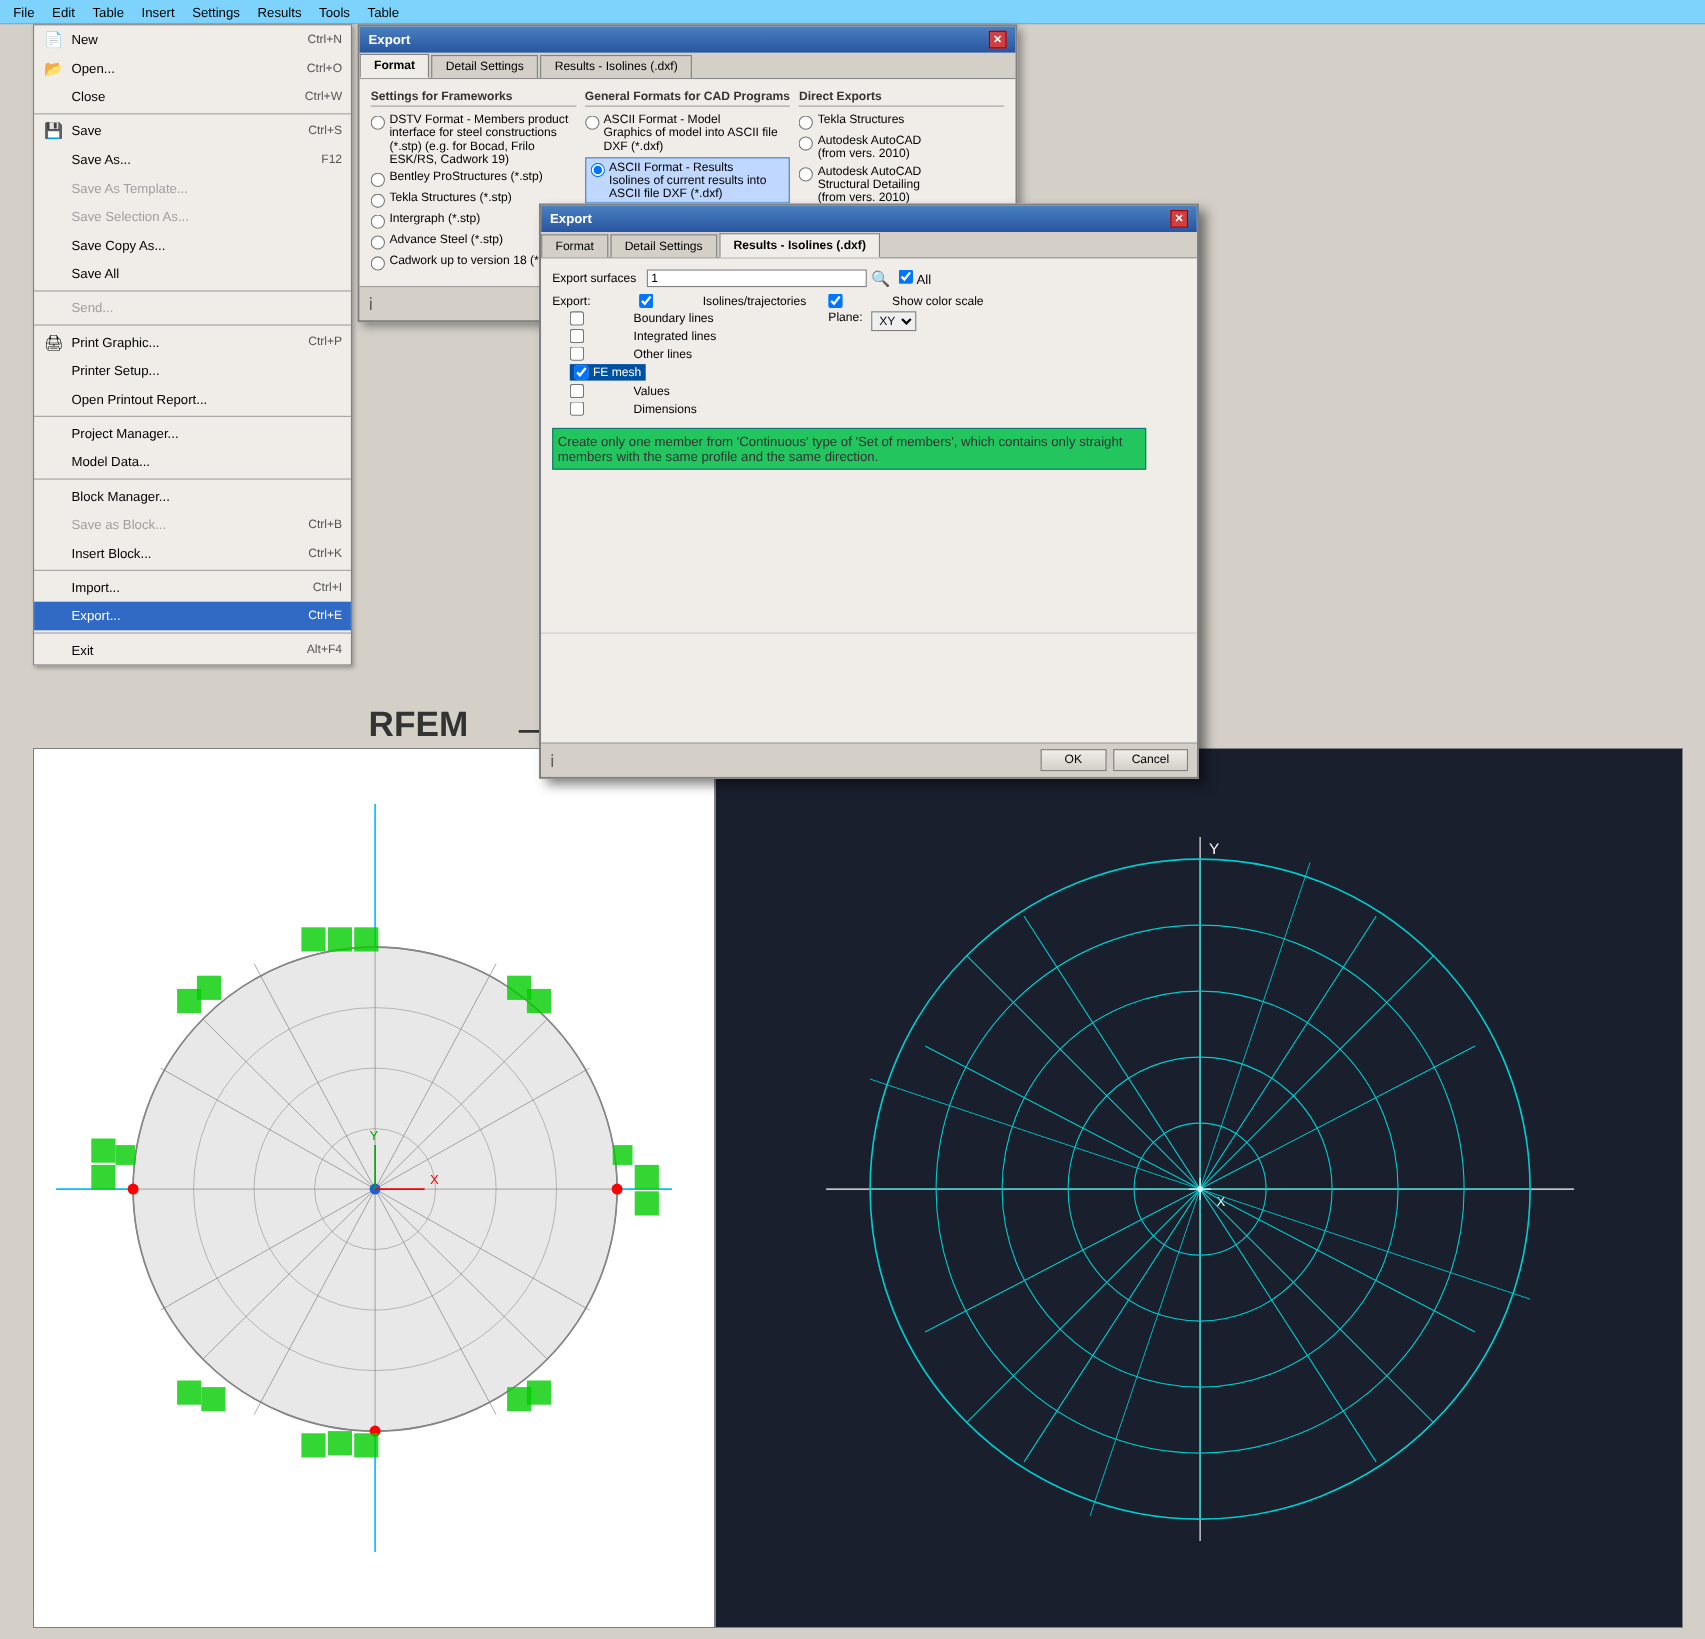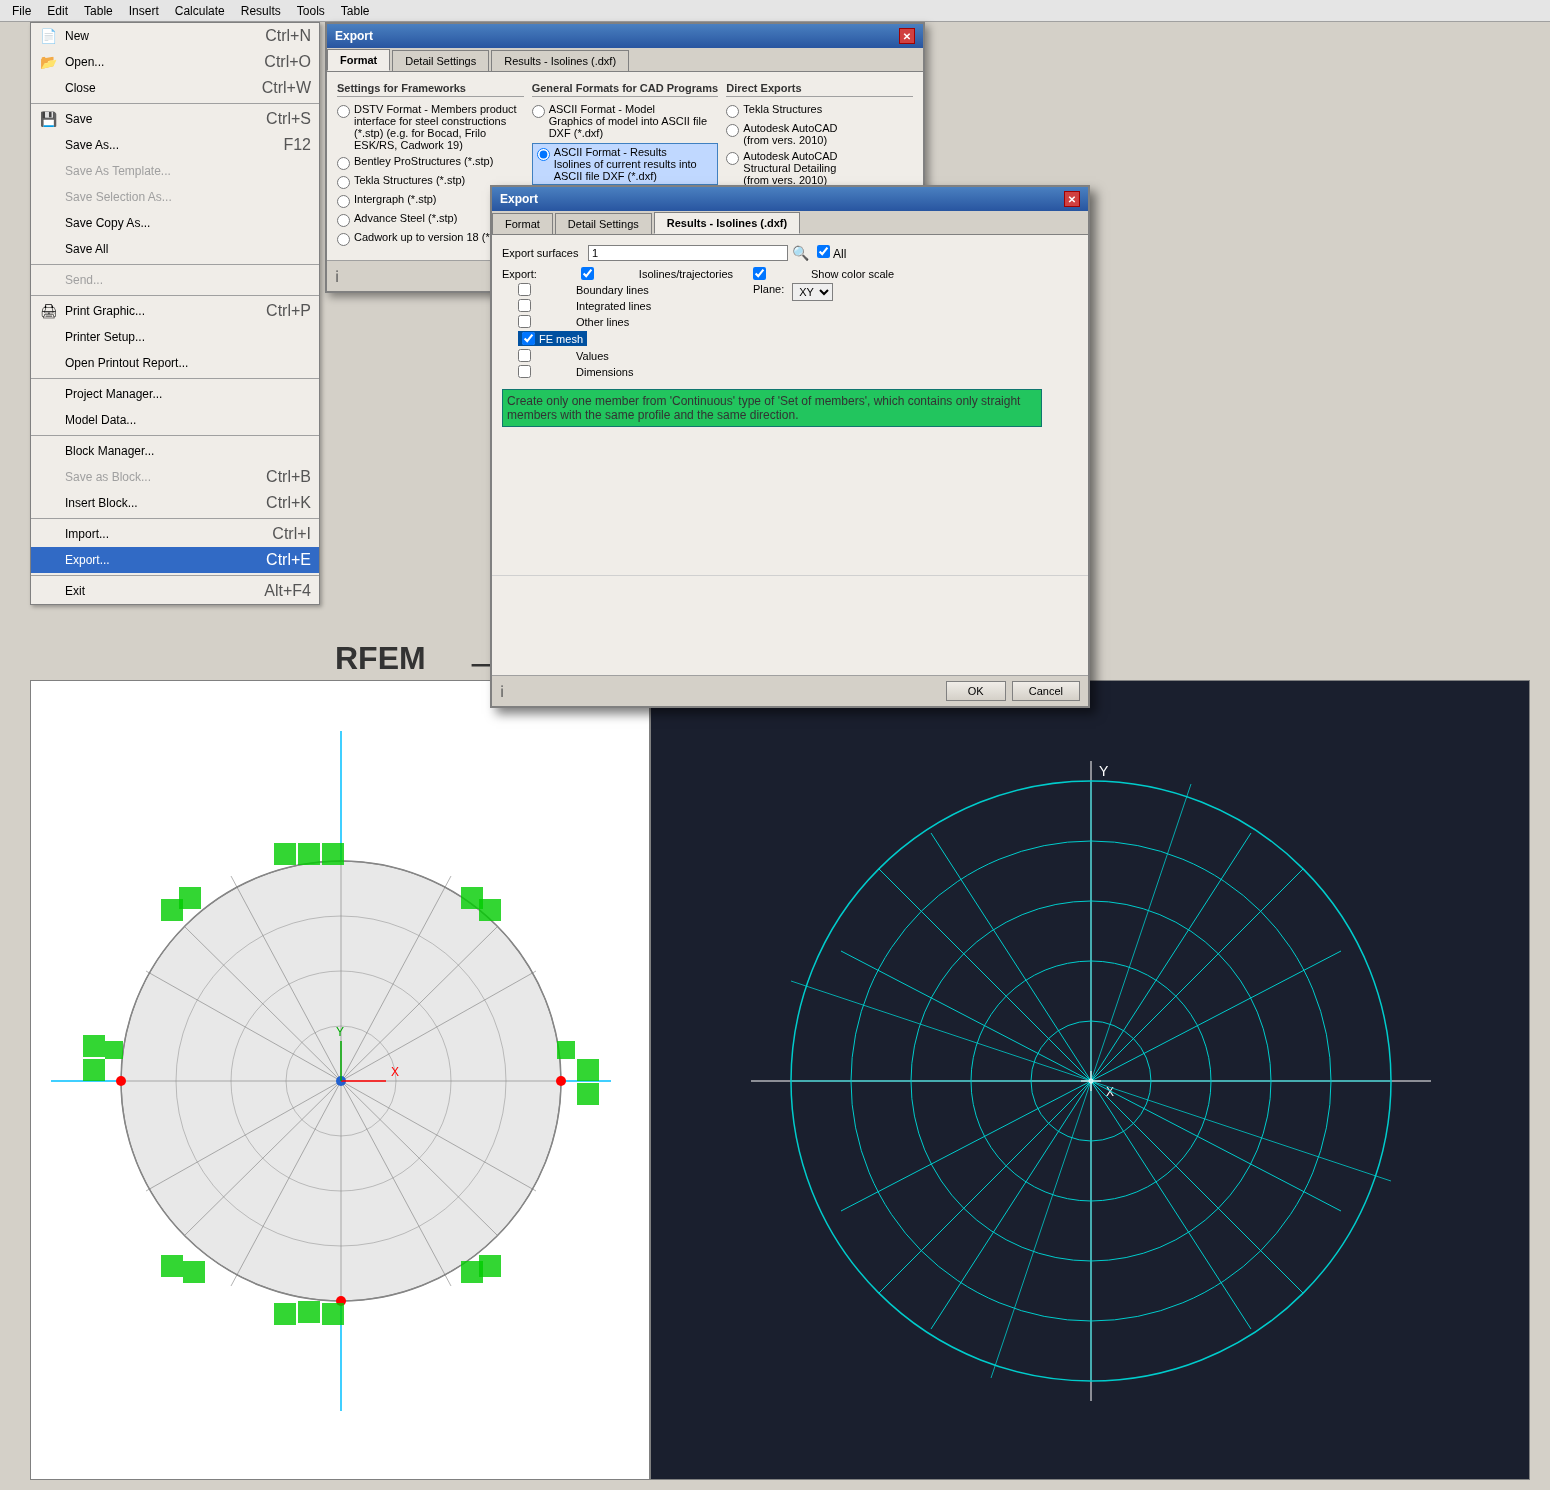--- a/index.html
+++ b/index.html
@@ -1,28 +1,28 @@
 <!DOCTYPE html>
 <html><head>
   <meta charset="utf-8">
   <style>
     * { box-sizing: border-box; margin: 0; padding: 0; }
     body { font-family: 'Segoe UI', Tahoma, Arial, sans-serif; font-size: 12px; background: #d4d0c8; overflow: hidden; width: 1550px; height: 1490px; position: relative; }
 
     
-    .menu-bar { background: #e5e5e5; border-bottom: 1px solid #a0a0a0; padding: 2px 4px; display: flex; align-items: center; height: 22px; }
+    .menu-bar { background: #7dd3fc; border-bottom: 1px solid #a0a0a0; padding: 2px 4px; display: flex; align-items: center; height: 22px; }
     .menu-item { padding: 2px 8px; cursor: pointer; font-size: 12px; }
 
     
     .file-dropdown { position: absolute; top: 22px; left: 30px; background: #f0ede8; border: 1px solid #808080; box-shadow: 2px 2px 4px rgba(0,0,0,0.3); width: 290px; z-index: 1000; }
     .file-menu-item { display: flex; align-items: center; padding: 3px 8px; cursor: pointer; min-height: 22px; }
     .file-menu-item:hover, .file-menu-item.active { background: #316ac5; color: white; }
     .file-menu-item.disabled { color: #a0a0a0; cursor: default; }
     .file-menu-item .label { flex: 1; }
-    .file-menu-item .shortcut { color: #555; font-size: 16px; }
+    .file-menu-item .shortcut { color: #555; font-size: 11px; }
     .file-menu-item.active .shortcut { color: #fff; }
     .menu-separator { height: 1px; background: #a0a0a0; margin: 2px 0; }
     .menu-icon { width: 20px; height: 20px; margin-right: 6px; display: flex; align-items: center; justify-content: center; font-size: 14px; }
 
     
     .export-dialog-1 { position: absolute; top: 22px; left: 325px; width: 600px; background: #f0ede8; border: 2px solid #808080; box-shadow: 4px 4px 8px rgba(0,0,0,0.4); z-index: 500; }
     .dialog-titlebar { background: linear-gradient(to bottom, #4a80c0 0%, #2855a0 100%); color: white; padding: 4px 8px; display: flex; align-items: center; justify-content: space-between; height: 24px; font-size: 12px; font-weight: bold; }
     .dialog-close { background: #d04040; border: 1px solid #a00000; color: white; width: 16px; height: 16px; cursor: pointer; display: flex; align-items: center; justify-content: center; font-size: 10px; font-weight: bold; }
     .dialog-tabs { display: flex; background: #d4d0c8; border-bottom: 1px solid #808080; }
     .dialog-tab { padding: 4px 12px; border: 1px solid #808080; border-bottom: none; background: #d4d0c8; cursor: pointer; font-size: 11px; margin-right: 2px; margin-top: 2px; }
@@ -71,21 +71,21 @@
     svg { overflow: visible; }
   </style>
 </head>
 <body>
 
 <div class="menu-bar">
   <span class="menu-item">File</span>
   <span class="menu-item">Edit</span>
   <span class="menu-item">Table</span>
   <span class="menu-item">Insert</span>
-  <span class="menu-item">Calculate</span>
+  <span class="menu-item">Settings</span>
   <span class="menu-item">Results</span>
   <span class="menu-item">Tools</span>
   <span class="menu-item">Table</span>
 </div>
 
 <div class="file-dropdown">
   <div class="file-menu-item">
     <span class="menu-icon">📄</span>
     <span class="label">New</span>
     <span class="shortcut">Ctrl+N</span>

